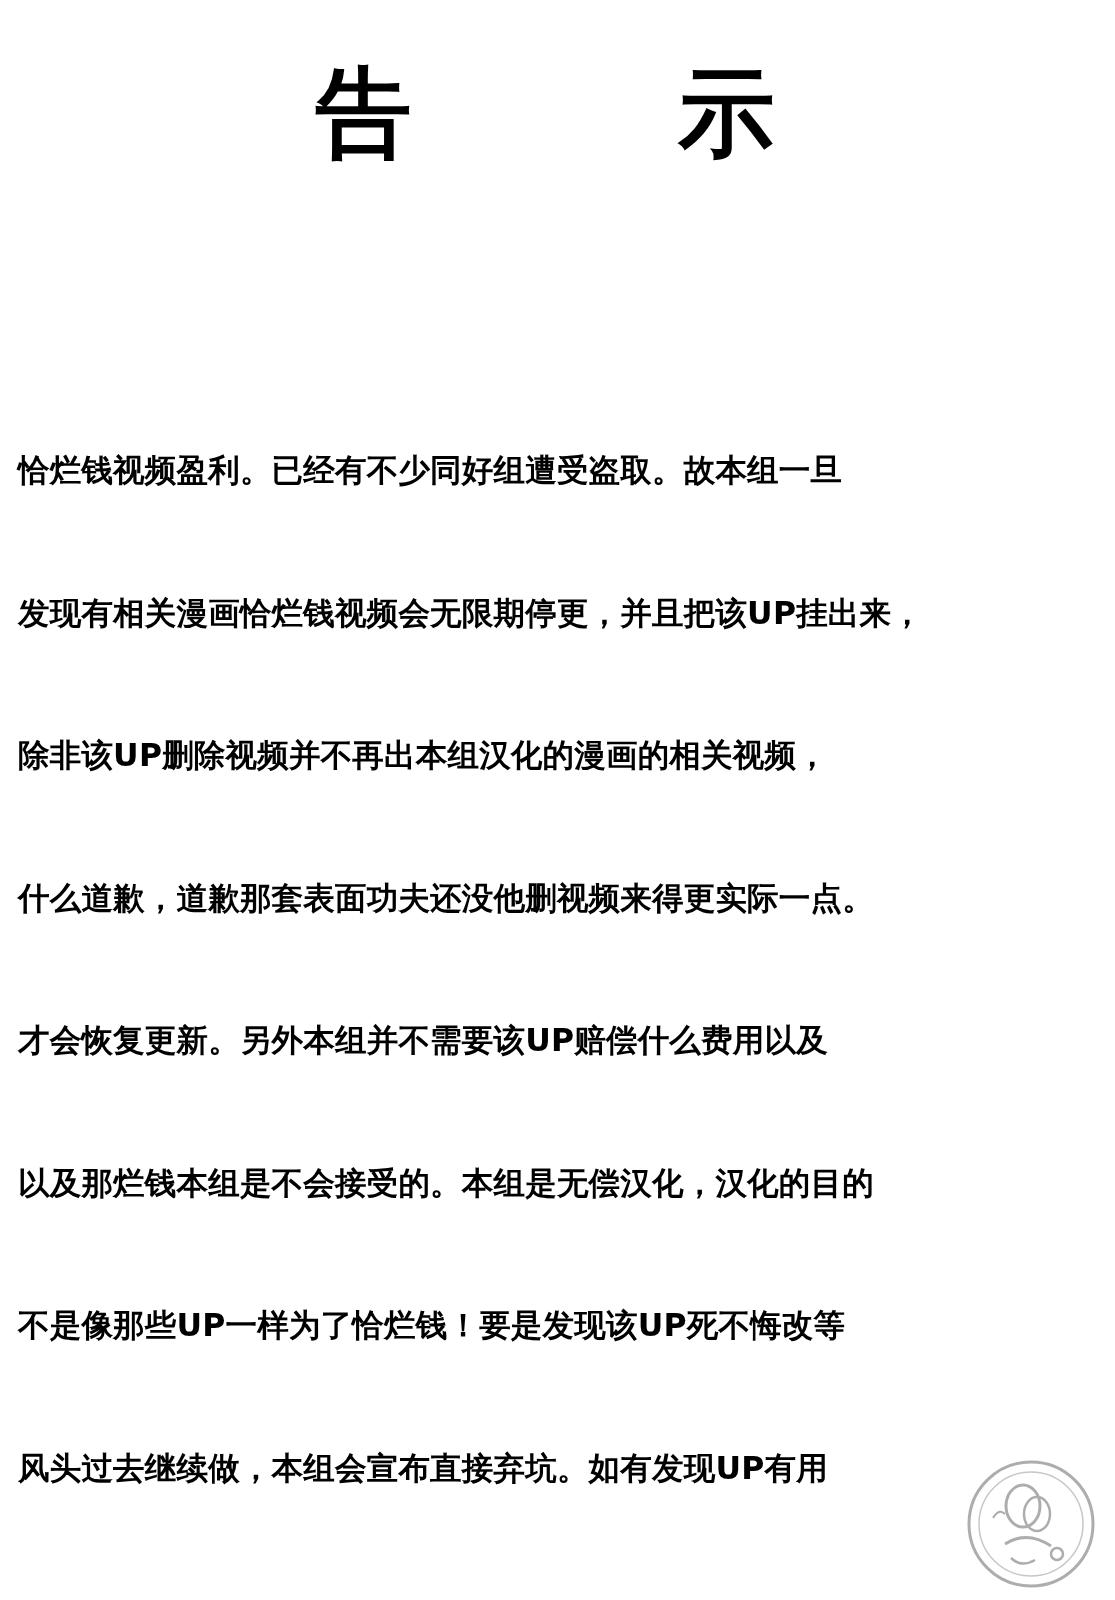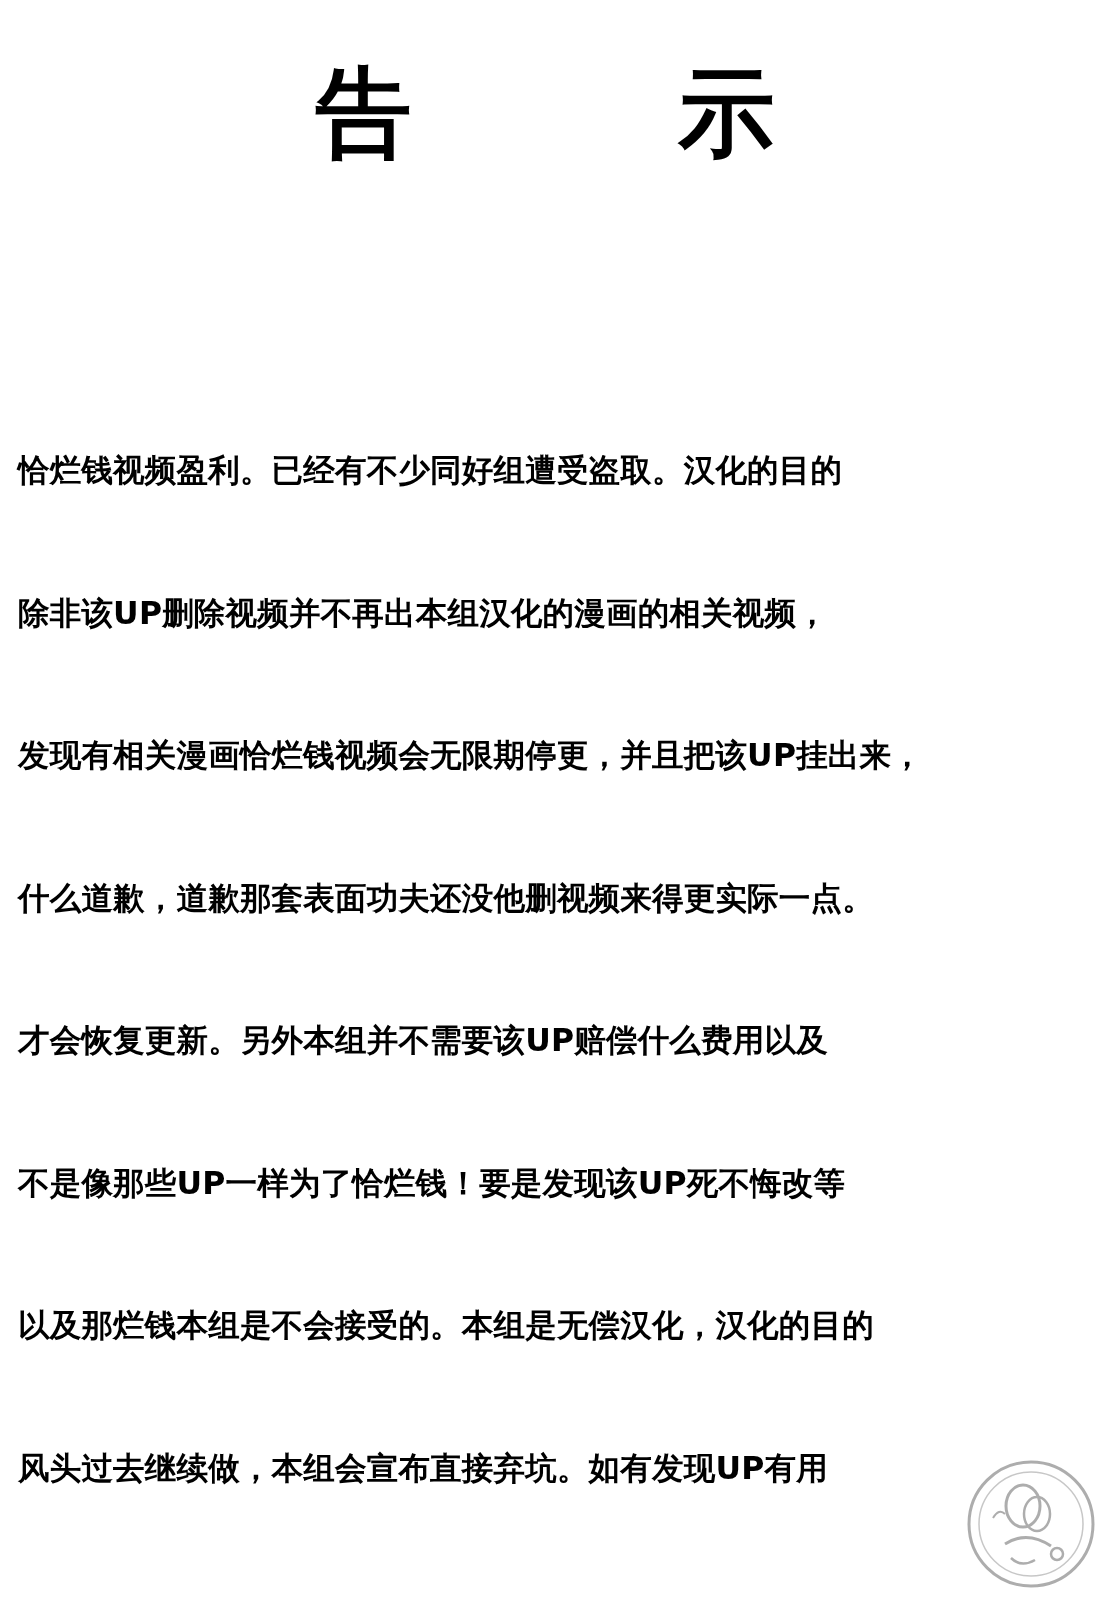--- a/index.html
+++ b/index.html
@@ -62,27 +62,27 @@
   }
 </style>
 </head>
 <body>
 
 <div class="page">
 
   <h1 class="notice-title">告　　示</h1>
 
   <div class="notice-body">
-    <span class="notice-line">恰烂钱视频盈利。已经有不少同好组遭受盗取。汉化的目的</span>
+    <span class="notice-line">恰烂钱视频盈利。已经有不少同好组遭受盗取。故本组一旦</span>
+    <span class="notice-line">发现有相关漫画恰烂钱视频会无限期停更，并且把该UP挂出来，</span>
     <span class="notice-line">除非该UP删除视频并不再出本组汉化的漫画的相关视频，</span>
-    <span class="notice-line">发现有相关漫画恰烂钱视频会无限期停更，并且把该UP挂出来，</span>
     <span class="notice-line">什么道歉，道歉那套表面功夫还没他删视频来得更实际一点。</span>
     <span class="notice-line">才会恢复更新。另外本组并不需要该UP赔偿什么费用以及</span>
+    <span class="notice-line">以及那烂钱本组是不会接受的。本组是无偿汉化，汉化的目的</span>
     <span class="notice-line">不是像那些UP一样为了恰烂钱！要是发现该UP死不悔改等</span>
-    <span class="notice-line">以及那烂钱本组是不会接受的。本组是无偿汉化，汉化的目的</span>
     <span class="notice-line">风头过去继续做，本组会宣布直接弃坑。如有发现UP有用</span>
     
     
     
     
     
     
     
     
     

